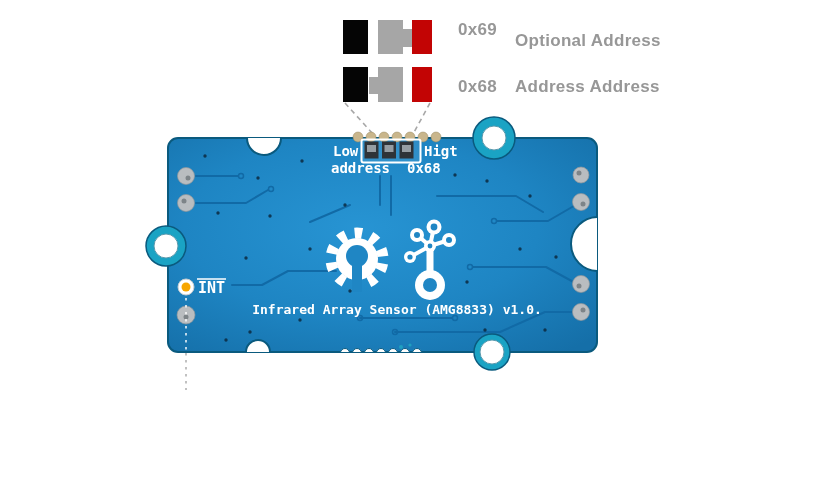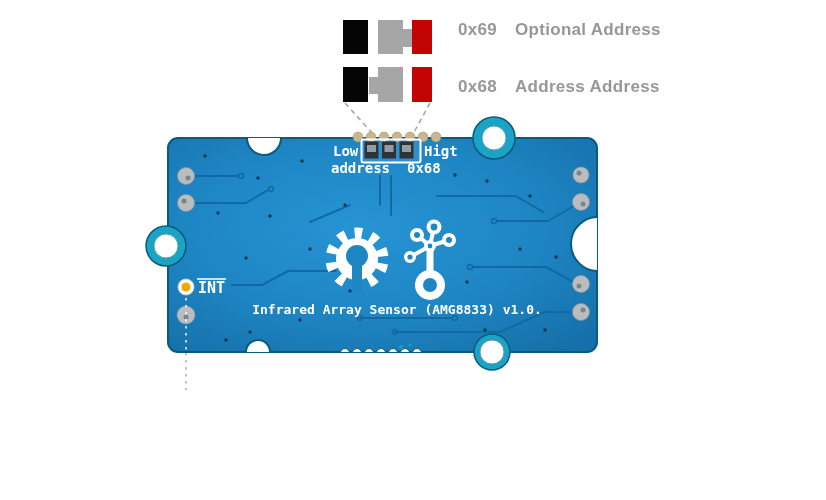--- a/index.html
+++ b/index.html
@@ -27,21 +27,21 @@
 <body>
 
 <div class="stage">
 
   <div class="abs">
     <div class="blk c-black" style="left:343px;top:20px;width:25px;height:34px;"></div>
     <div class="blk c-gray" style="left:378px;top:20px;width:25px;height:34px;"></div>
     <div class="blk c-gray" style="left:403px;top:29px;width:9px;height:18px;"></div>
     <div class="blk c-red" style="left:412px;top:20px;width:20px;height:34px;"></div>
     <div class="addr" style="left:458px;top:21px;">0x69</div>
-    <div class="lbl" style="left:515px;top:21px;">Optional Address</div>
+    <div class="lbl" style="left:515px;top:32px;">Optional Address</div>
   </div>
 
   <div class="abs">
     <div class="blk c-black" style="left:343px;top:67px;width:25px;height:35px;"></div>
     <div class="blk c-gray" style="left:369px;top:77px;width:9px;height:17px;"></div>
     <div class="blk c-gray" style="left:378px;top:67px;width:25px;height:35px;"></div>
     <div class="blk c-red" style="left:412px;top:67px;width:20px;height:35px;"></div>
     <div class="addr" style="left:458px;top:78px;">0x68</div>
     <div class="lbl" style="left:515px;top:78px;">Address Address</div>
   </div>

